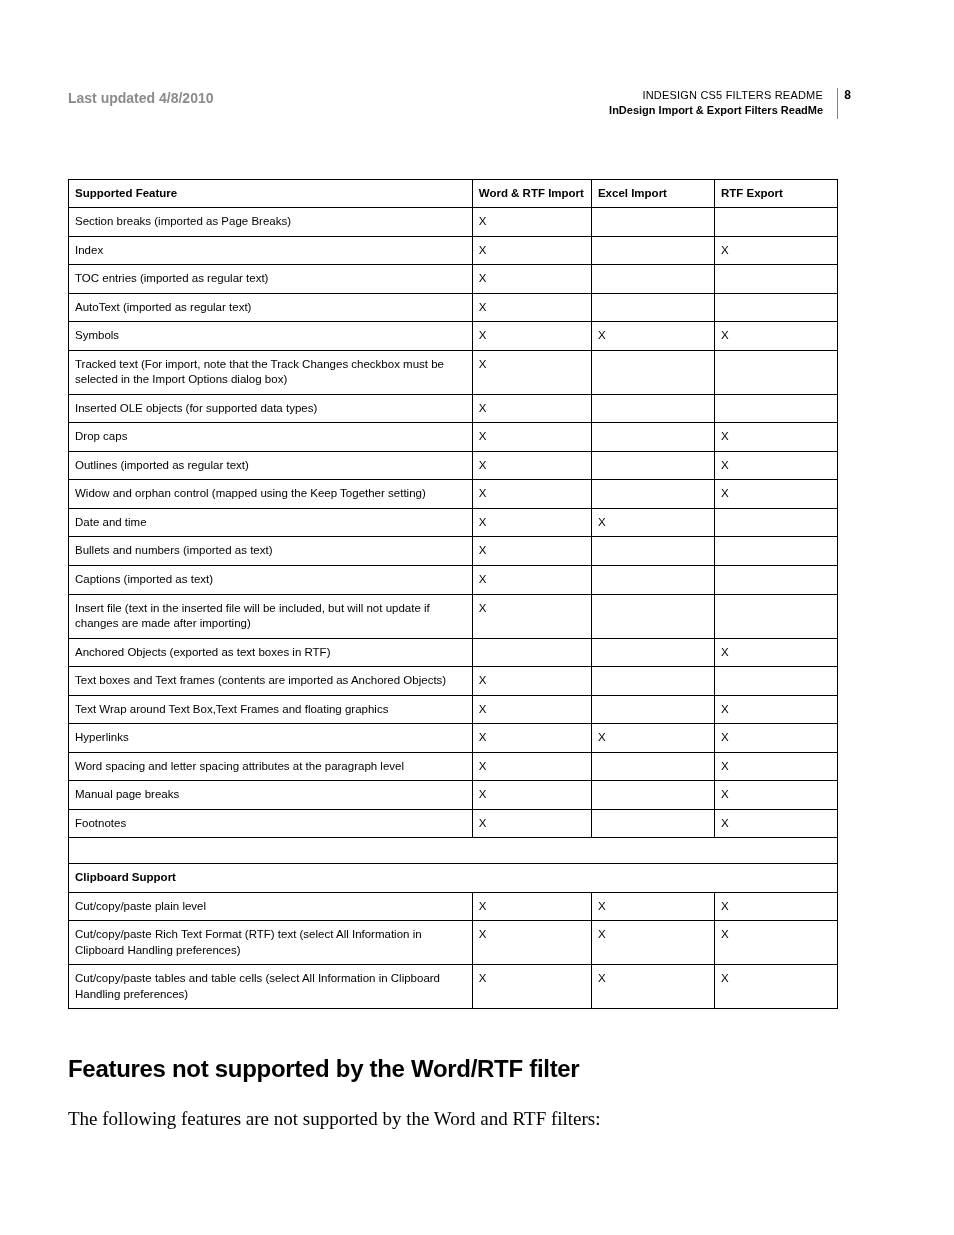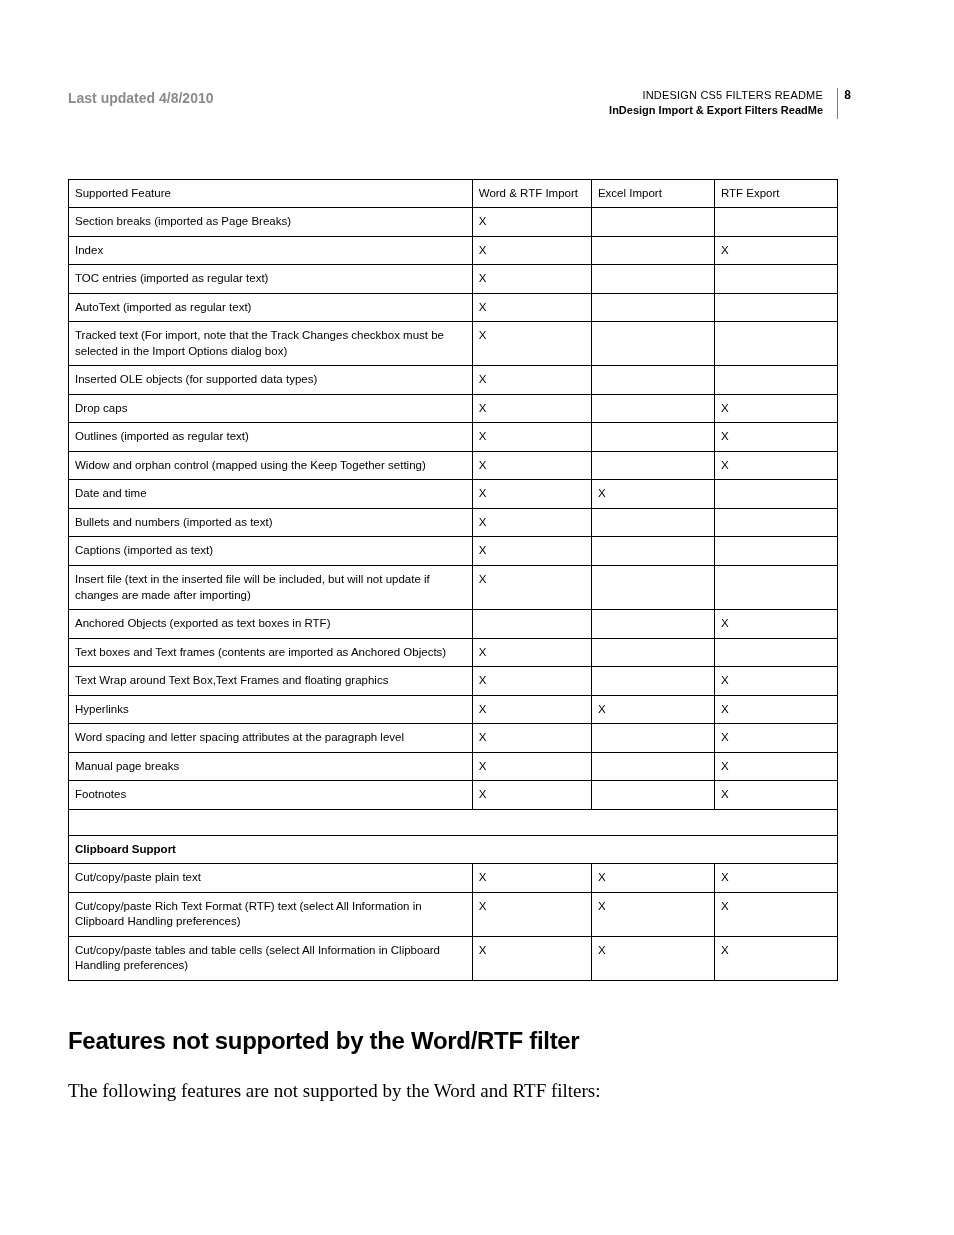--- a/index.html
+++ b/index.html
@@ -53,21 +53,21 @@
   col.c3 { width: 16%; }
   col.c4 { width: 16%; }
   th, td {
     border: 1px solid #000;
     padding: 6px 6px;
     font-size: 11.5px;
     text-align: left;
     vertical-align: top;
     line-height: 1.35;
   }
-  th { font-weight: normal; }
+  th { font-weight: bold; }
   td.section-head { font-weight: bold; }
   td.spacer { border-left:1px solid #000; border-right:1px solid #000; height:26px; }
   h2.section-title {
     font-family: "Myriad Pro", "Segoe UI", Arial, sans-serif;
     font-weight: bold;
     font-size: 24px;
     margin-top: 46px;
     margin-bottom: 22px;
     letter-spacing: -0.3px;
   }
@@ -137,20 +137,26 @@
           <td></td>
           <td></td>
         </tr>
         <tr>
           <td>AutoText (imported as regular text)</td>
           <td>X</td>
           <td></td>
           <td></td>
         </tr>
         <tr>
+          <td>Symbols</td>
+          <td>X</td>
+          <td>X</td>
+          <td>X</td>
+        </tr>
+        <tr>
           <td>Tracked text (For import, note that the Track Changes checkbox must be selected in the Import Options dialog box)</td>
           <td>X</td>
           <td></td>
           <td></td>
         </tr>
         <tr>
           <td>Inserted OLE objects (for supported data types)</td>
           <td>X</td>
           <td></td>
           <td></td>
@@ -243,21 +249,21 @@
     <tbody>
       <tr>
           <td class="spacer" colspan="4"></td>
         </tr>
       <tr>
         <td class="section-head" colspan="4">Clipboard Support</td>
       </tr>
     </tbody>
     <tbody id="tbody-sec2">
         <tr>
-          <td>Cut/copy/paste plain text</td>
+          <td>Cut/copy/paste plain level</td>
           <td>X</td>
           <td>X</td>
           <td>X</td>
         </tr>
         <tr>
           <td>Cut/copy/paste Rich Text Format (RTF) text (select All Information in Clipboard Handling preferences)</td>
           <td>X</td>
           <td>X</td>
           <td>X</td>
         </tr>

